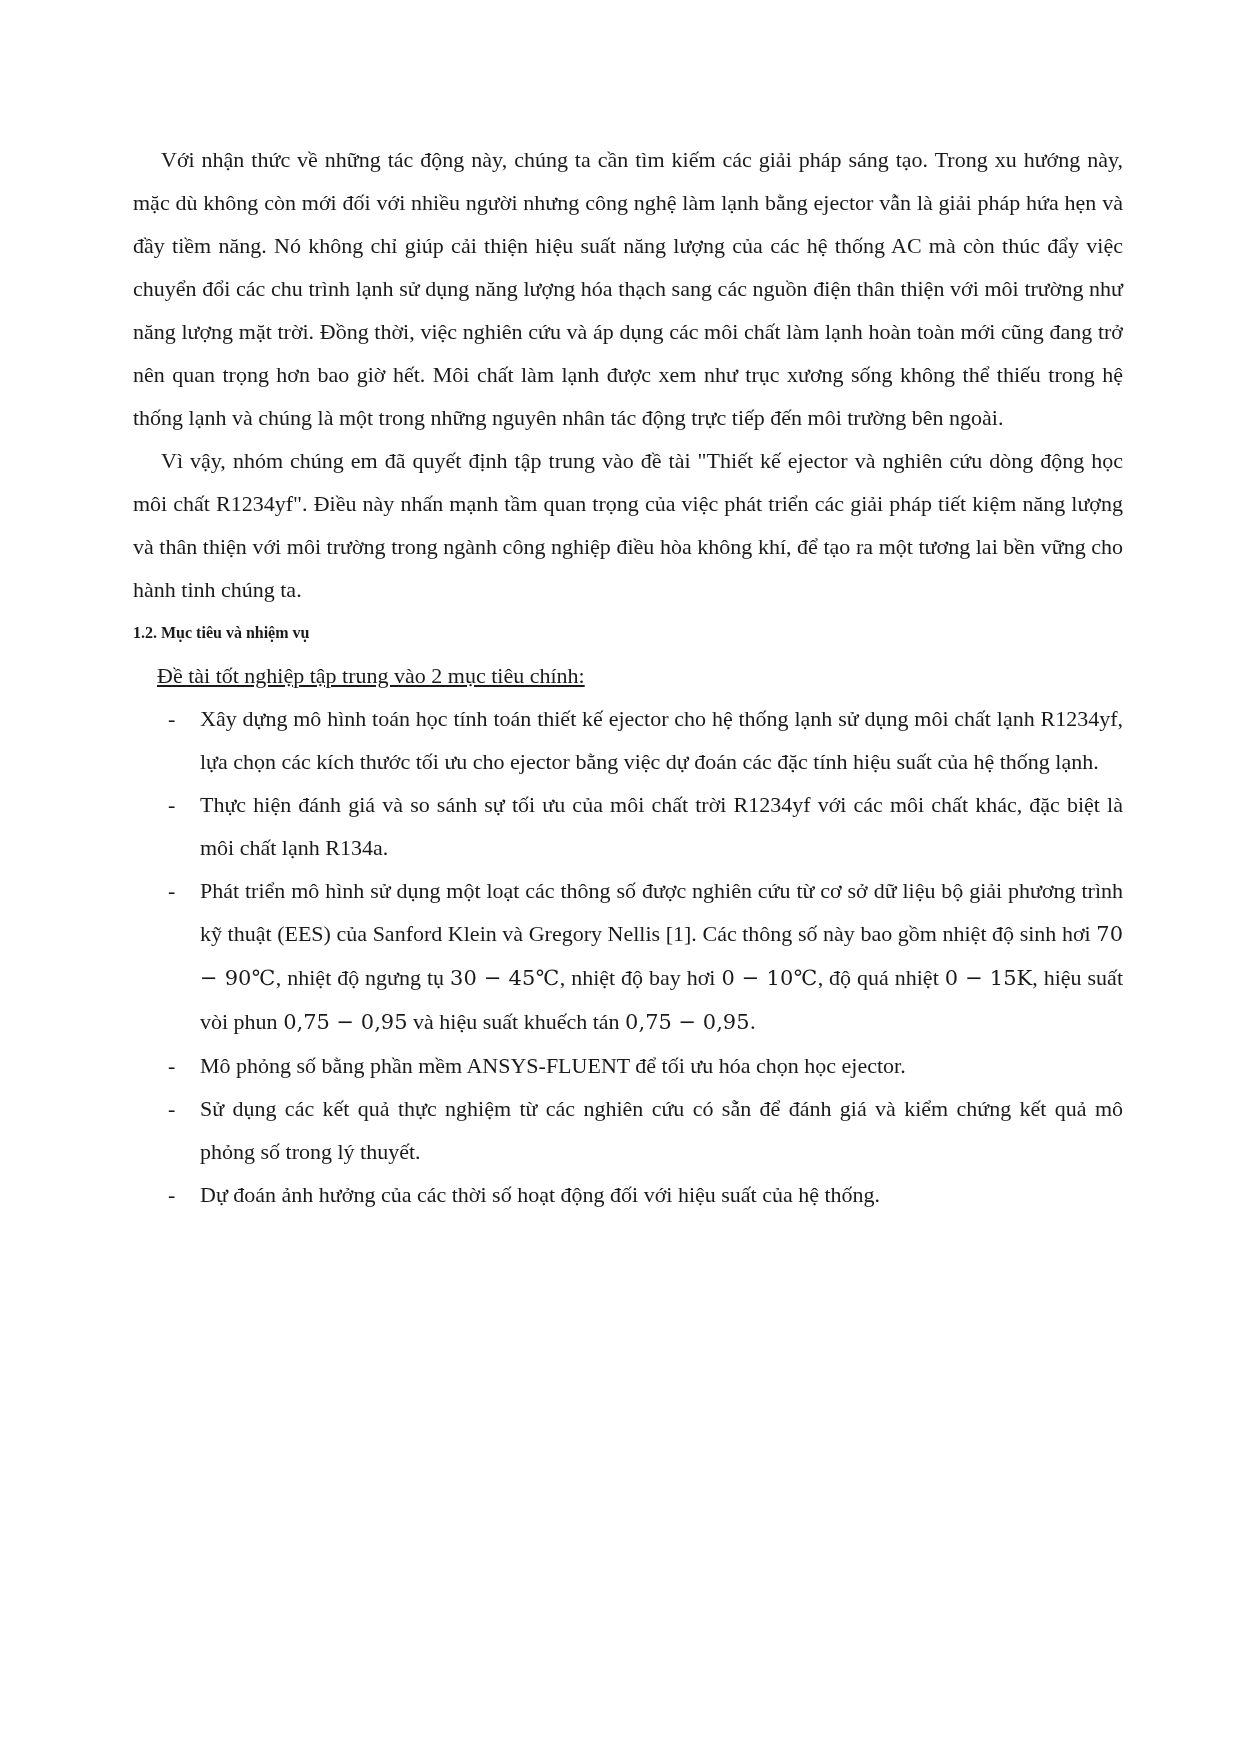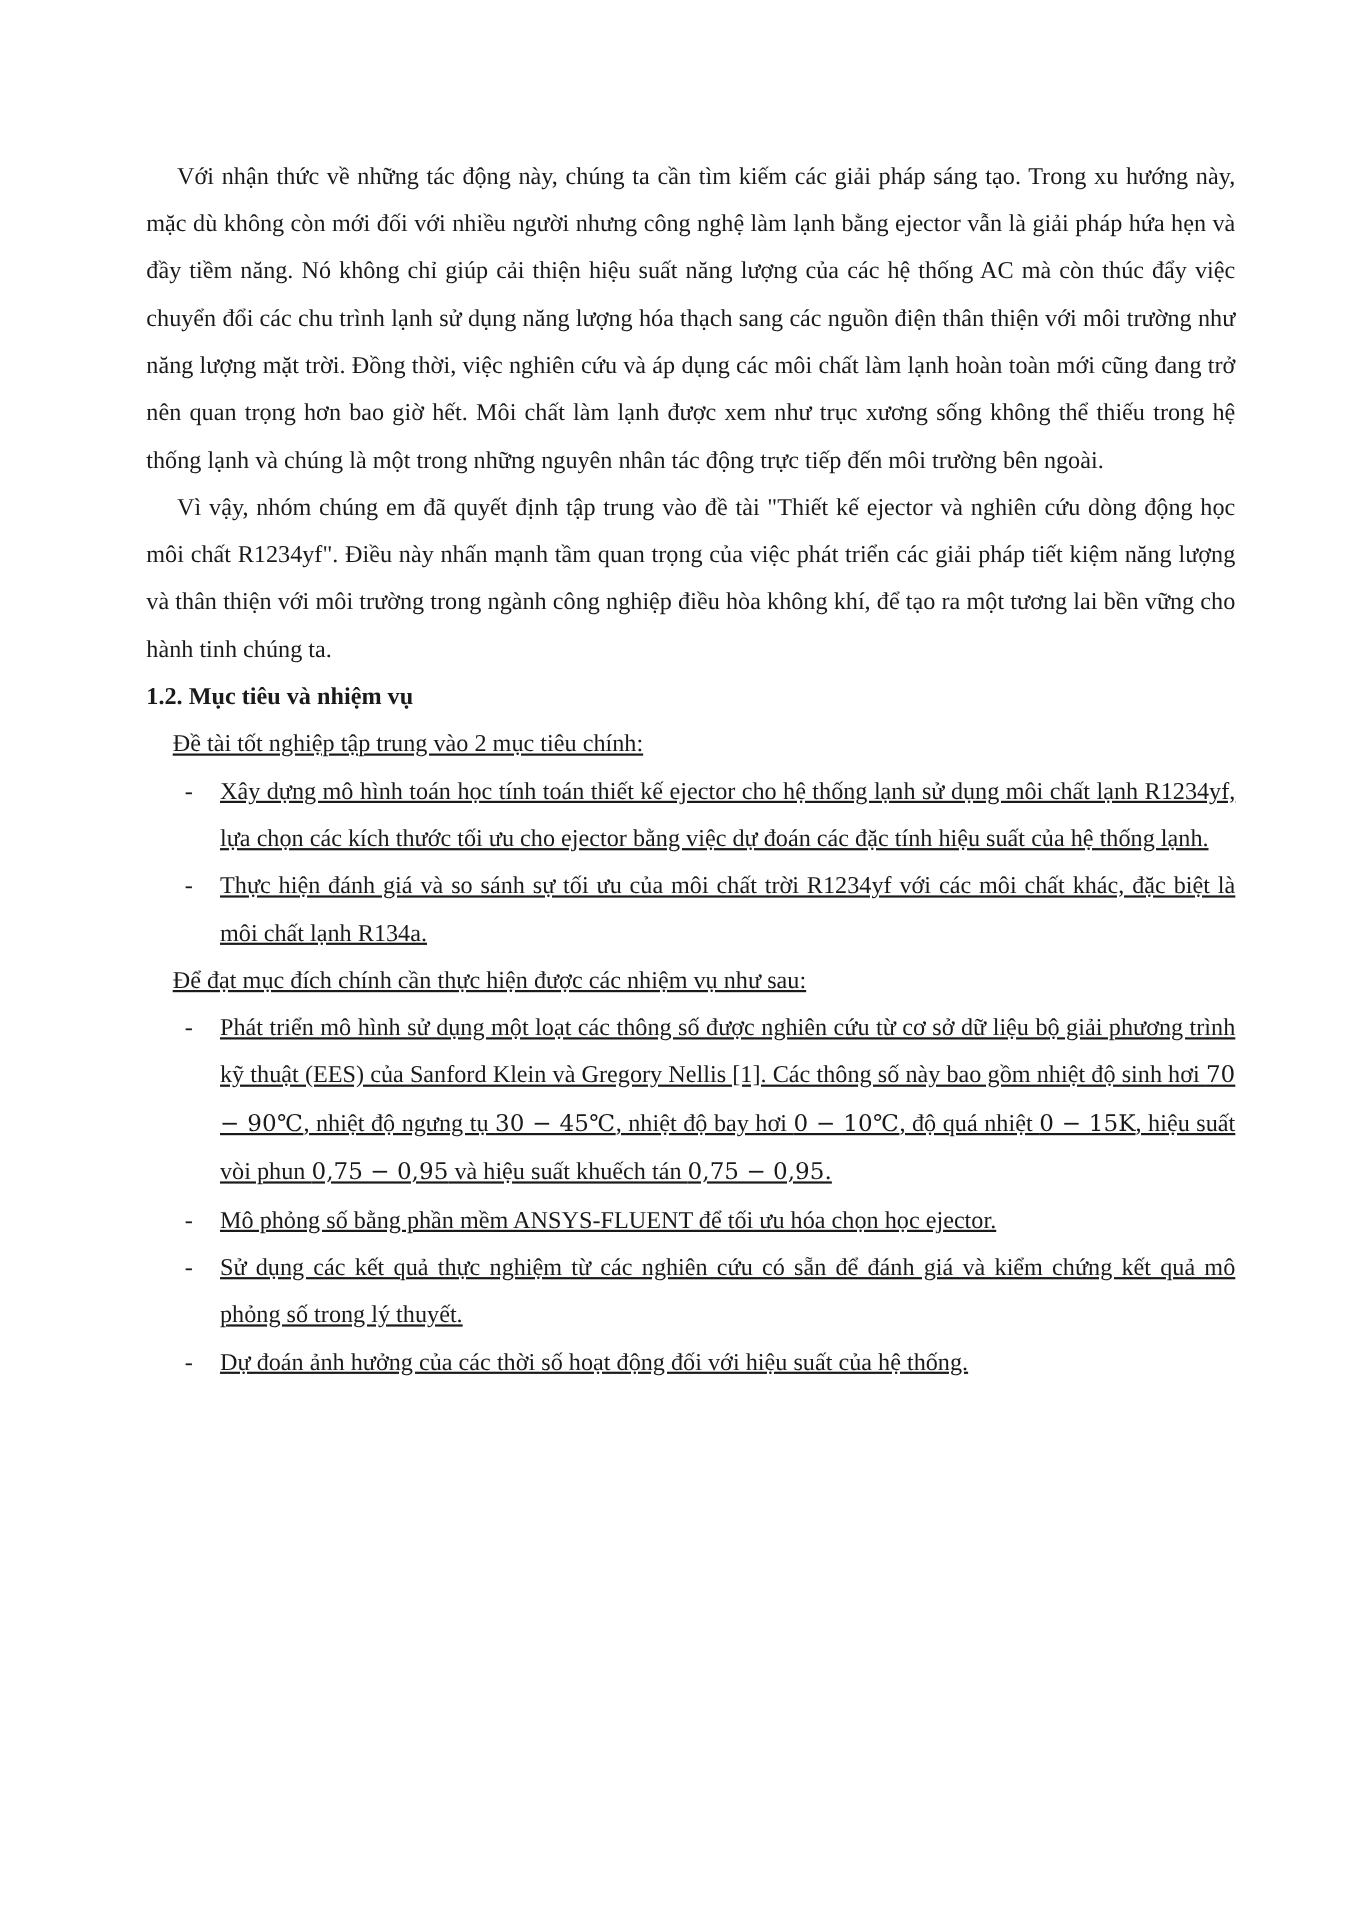--- a/index.html
+++ b/index.html
@@ -28,39 +28,38 @@
   }
   .intro {
     margin: 0;
     text-align: justify;
     text-indent: 24px;
     text-decoration: underline;
   }
   .heading {
     margin: 0;
     font-weight: bold;
-    font-size: 22px;
+    font-size: 16px;
     line-height: 43px;
     text-align: left;
   }
   .list {
     margin: 0;
   }
   .list-item {
     display: flex;
     margin-left: 35px;
   }
   .marker {
     flex: 0 0 32px;
     width: 32px;
   }
   .item-text {
     flex: 1 1 auto;
     text-align: justify;
-    text-decoration: underline;
   }
   .math {
     font-family: "DejaVu Serif", serif;
     font-size: 21px;
   }
   .page-number {
     position: absolute;
     top: 1618px;
     right: 122px;
     font-size: 24px;
@@ -84,21 +83,20 @@
     <div class="list-item">
       <span class="marker">-</span>
       <div class="item-text">Xây dựng mô hình toán học tính toán thiết kế ejector cho hệ thống lạnh sử dụng môi chất lạnh R1234yf, lựa chọn các kích thước tối ưu cho ejector bằng việc dự đoán các đặc tính hiệu suất của hệ thống lạnh.</div>
     </div>
     <div class="list-item">
       <span class="marker">-</span>
       <div class="item-text">Thực hiện đánh giá và so sánh sự tối ưu của môi chất trời R1234yf với các môi chất khác, đặc biệt là môi chất lạnh R134a.</div>
     </div>
   </div>
 
-  <p class="intro">Để đạt mục đích chính cần thực hiện được các nhiệm vụ như sau:</p>
 
   <div class="list">
     <div class="list-item">
       <span class="marker">-</span>
       <div class="item-text"><span>Phát triển mô hình sử dụng một loạt các thông số được nghiên cứu từ cơ sở dữ liệu bộ giải phương trình kỹ thuật (EES) của Sanford Klein và Gregory Nellis [1]. Các thông số này bao gồm nhiệt độ sinh hơi </span><span class="math">70 − 90℃</span><span>, nhiệt độ ngưng tụ </span><span class="math">30 − 45℃</span><span>, nhiệt độ bay hơi </span><span class="math">0 − 10℃</span><span>, độ quá nhiệt </span><span class="math">0 − 15K</span><span>, hiệu suất vòi phun </span><span class="math">0,75 − 0,95</span><span> và hiệu suất khuếch tán </span><span class="math">0,75 − 0,95.</span></div>
     </div>
     <div class="list-item">
       <span class="marker">-</span>
       <div class="item-text">Mô phỏng số bằng phần mềm ANSYS-FLUENT để tối ưu hóa chọn học ejector.</div>
     </div>

